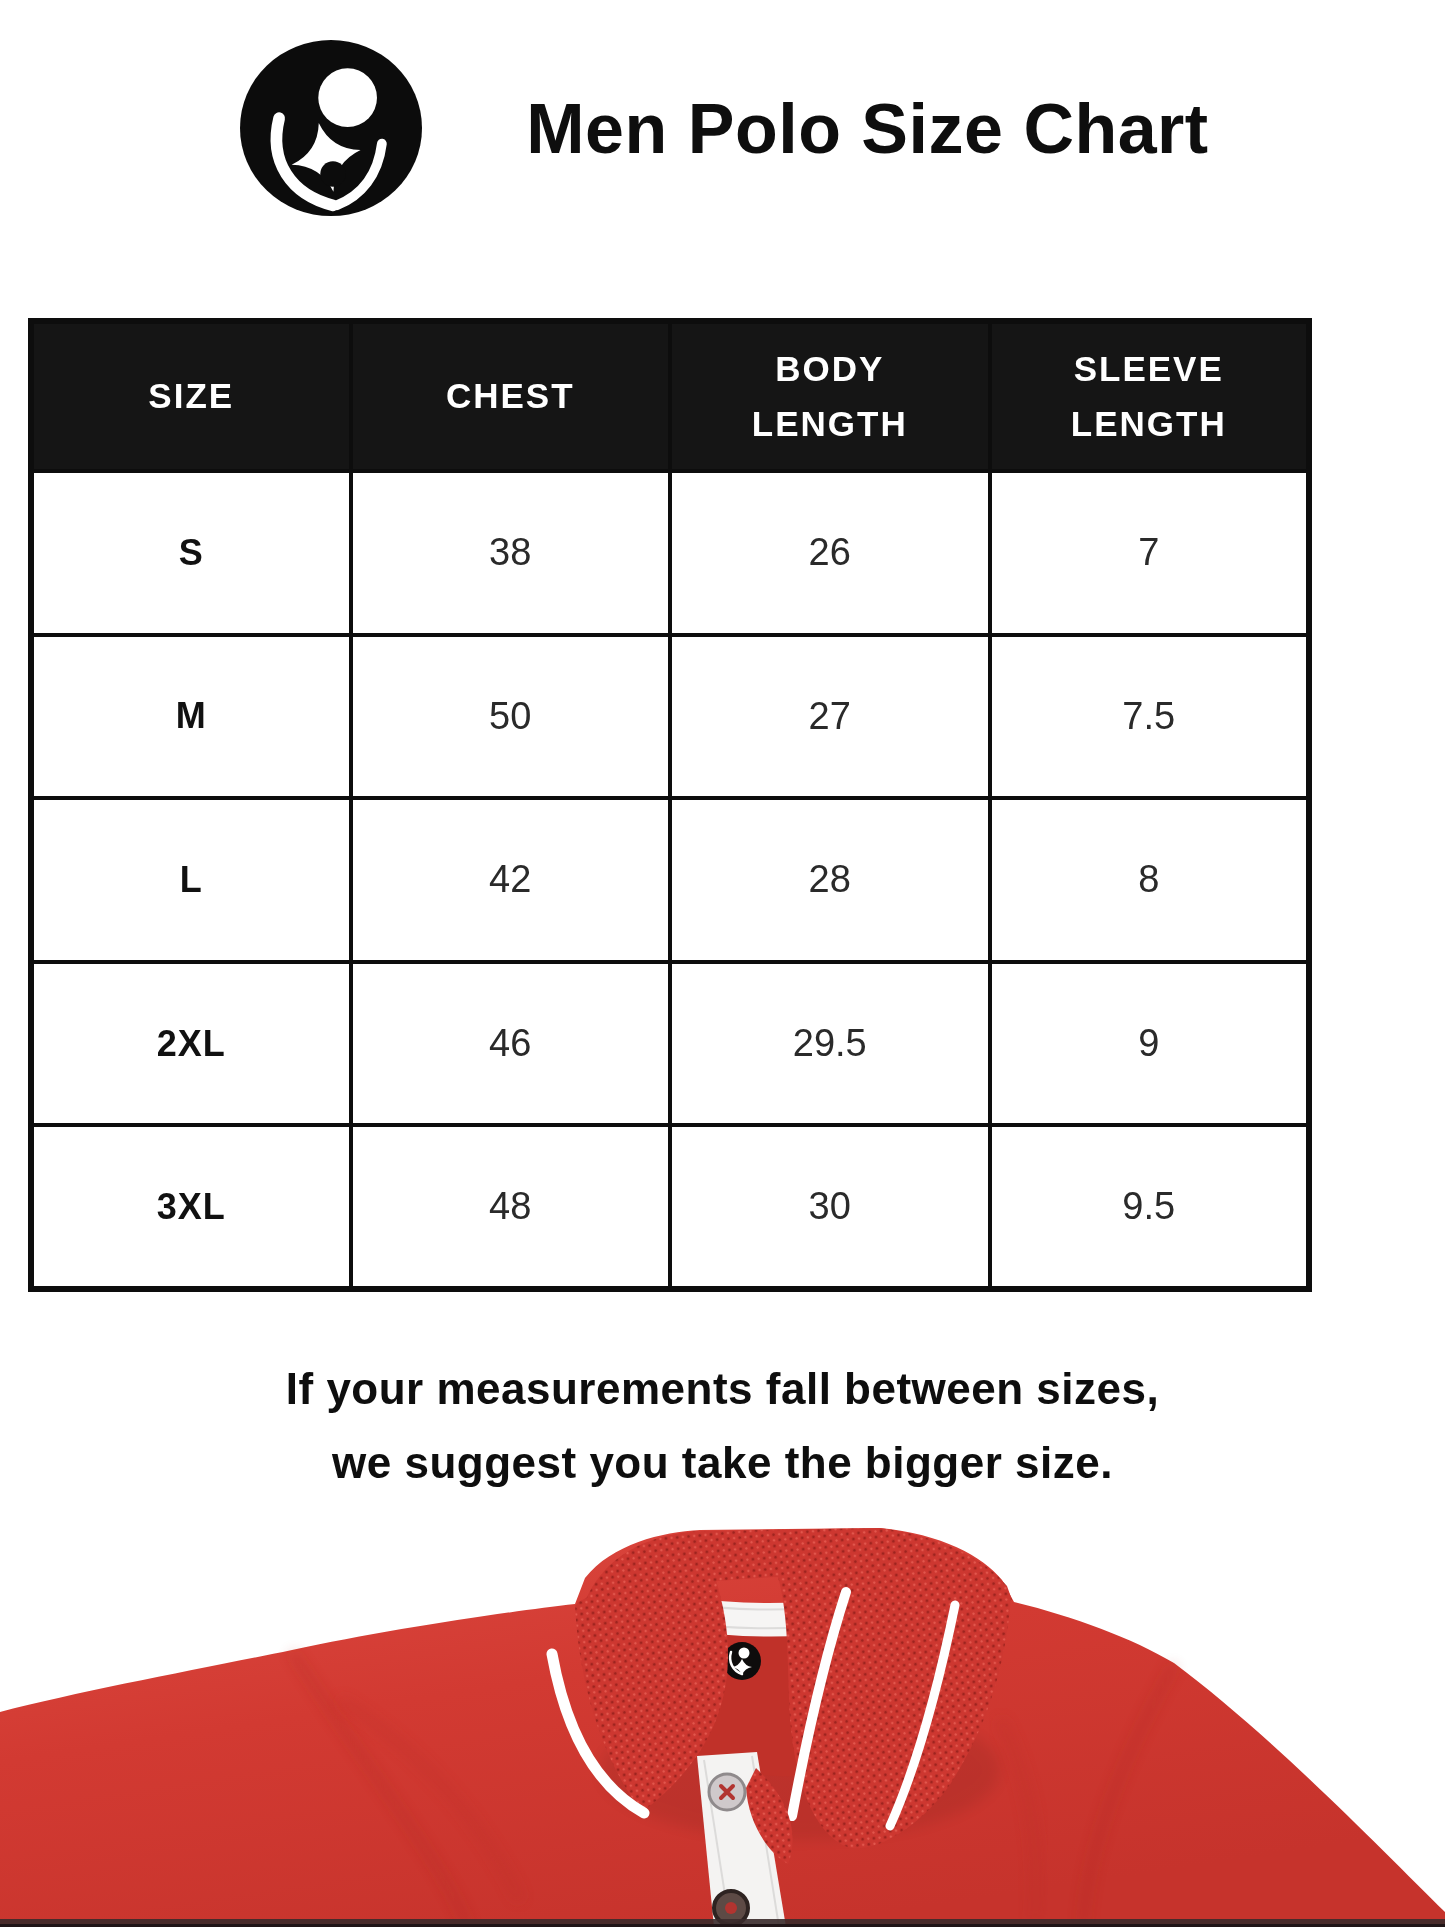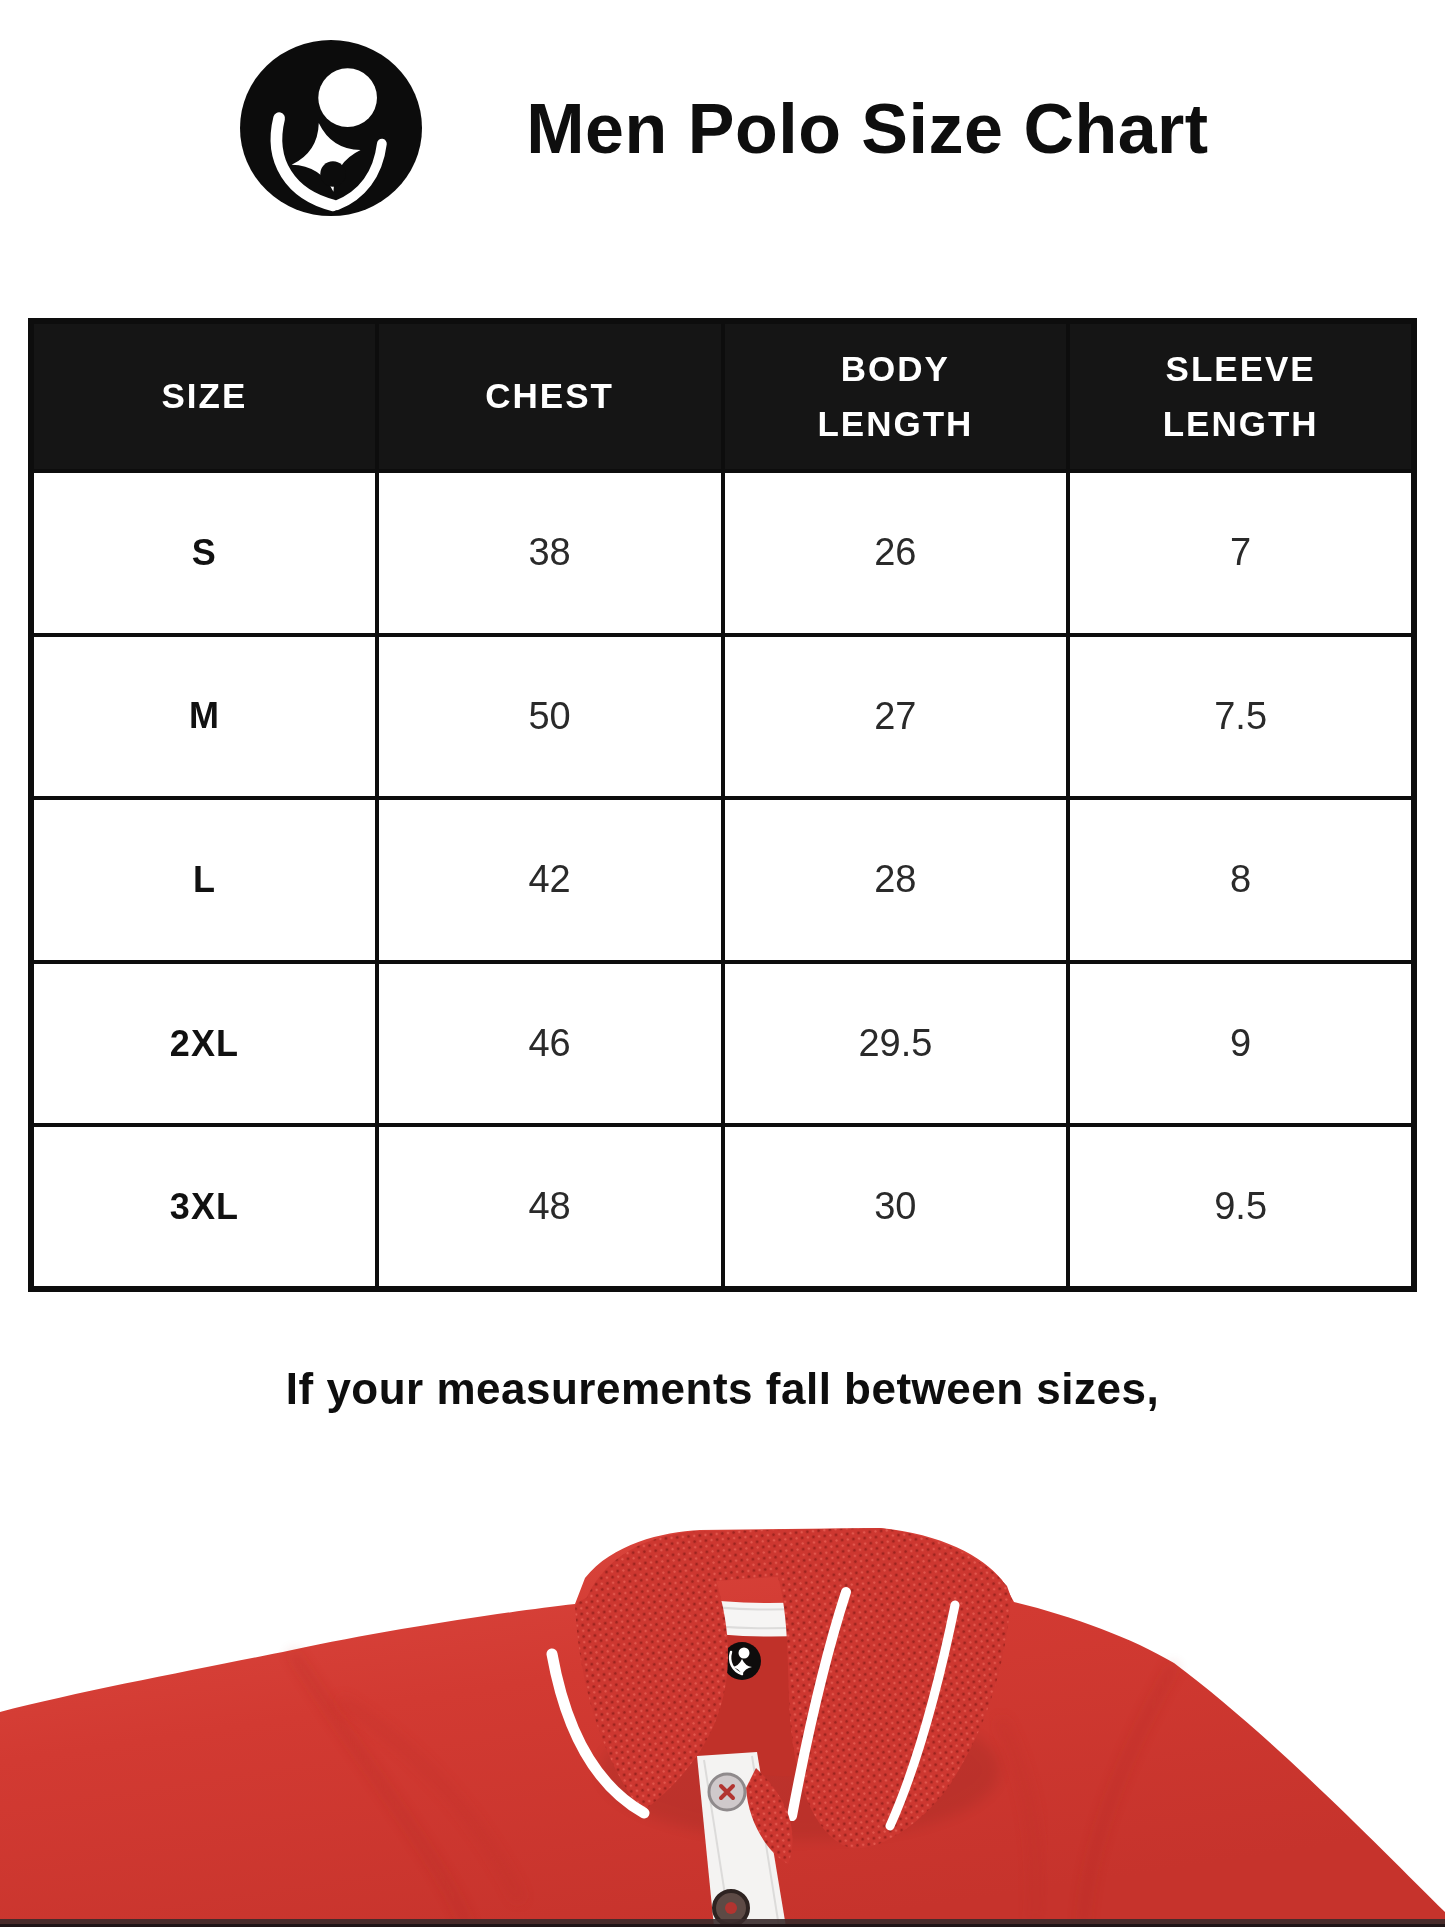--- a/index.html
+++ b/index.html
@@ -9,21 +9,21 @@
   *{box-sizing:border-box;}
   html,body{margin:0;padding:0;}
   body{width:1445px;height:1927px;position:relative;background:var(--page-bg);
        font-family:"Liberation Sans","DejaVu Sans",sans-serif;overflow:hidden;}
 
   .header{position:absolute;top:38px;left:0;width:100%;
           display:flex;align-items:center;justify-content:center;gap:64px;}
   .logo{width:190px;height:182px;flex:0 0 auto;}
   .title{font-size:70px;font-weight:700;color:var(--title-color);letter-spacing:0.5px;margin-left:36px;}
 
-  table.size-table{position:absolute;top:318px;left:28px;width:1389px;height:974px;
+  table.size-table{position:absolute;top:318px;left:28px;width:1284px;height:974px;
           border-collapse:collapse;table-layout:fixed;
           border:6px solid var(--ink);}
   .size-table th,.size-table td{border:4px solid var(--ink);text-align:center;vertical-align:middle;padding:0;}
   .size-table thead tr{height:150px;}
   .size-table tbody tr{height:103px;background:#ffffff;}
   .size-table th{background:var(--table-header-bg);color:var(--table-header-text);
       font-size:35px;font-weight:700;letter-spacing:2px;}
   .size-table th span{display:inline-block;max-width:230px;line-height:1.55;}
   .size-table td{font-size:38px;color:#2a2a2a;font-weight:400;}
   .size-table td.size-col{font-weight:700;font-size:36px;color:#111;letter-spacing:1px;}
@@ -89,20 +89,21 @@
       <td class="size-col">3XL</td>
       <td>48</td>
       <td>30</td>
       <td>9.5</td>
     </tr>
   </tbody>
 </table>
 
 <div class="note">
   <div>If your measurements fall between sizes,</div>
+  <div>we suggest you take the bigger size.</div>
 </div>
 
 <div class="polo-wrap">
 <svg width="1445" height="407" viewBox="0 0 1445 407" aria-hidden="true">
   <defs>
     <linearGradient id="bodyGrad" x1="0" y1="0" x2="0.55" y2="1">
       <stop offset="0" stop-color="#dd4a41"></stop>
       <stop offset="0.45" stop-color="#d23a32"></stop>
       <stop offset="1" stop-color="#c6332c"></stop>
     </linearGradient>

